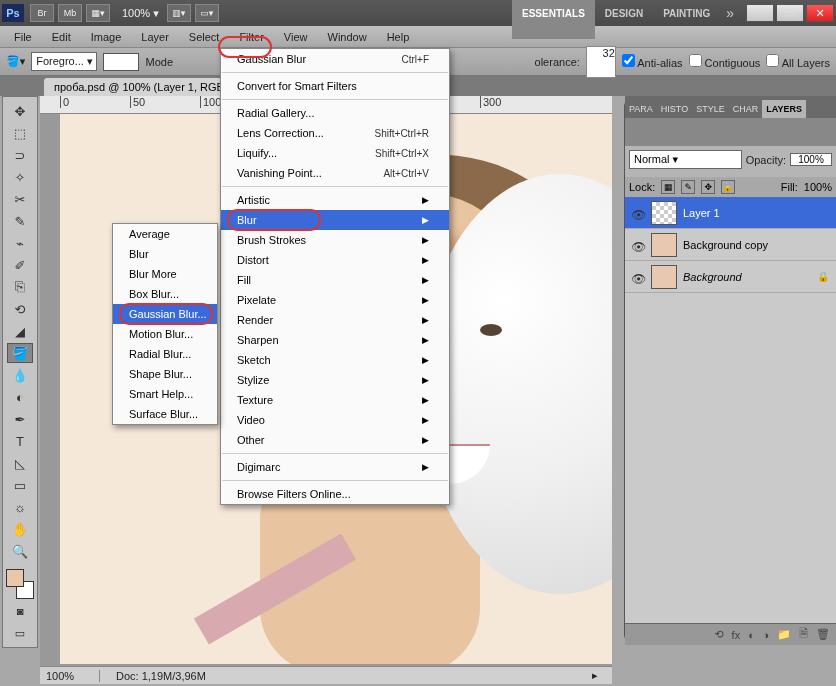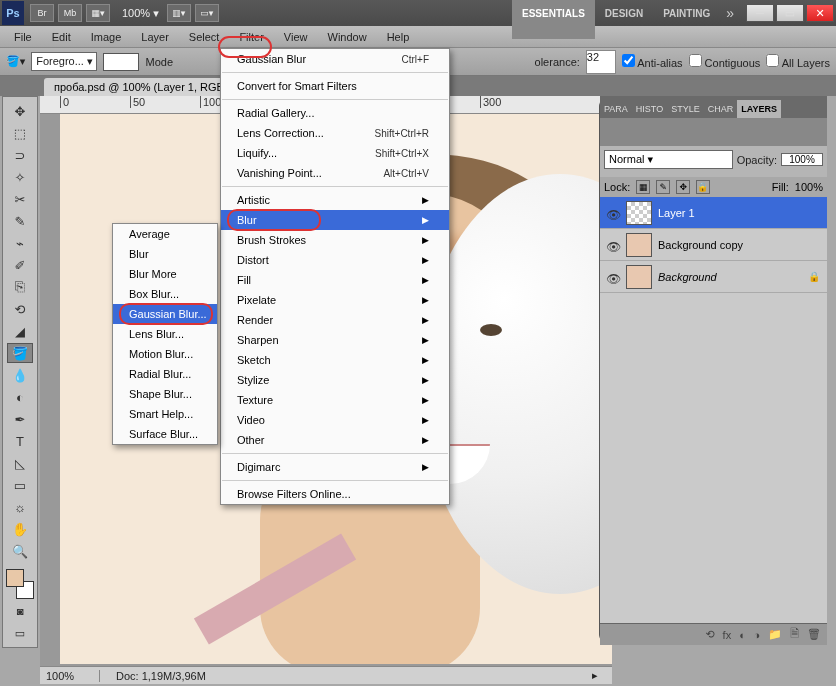--- a/index.html
+++ b/index.html
@@ -1,35 +1,35 @@
 <!DOCTYPE html>
 <html><head>
 <meta charset="utf-8">
 <style>
 * { margin: 0; padding: 0; box-sizing: border-box; font-family: Tahoma, Arial, sans-serif; font-size: 11px; }
 body { background: #b8b8b8; width: 836px; height: 686px; overflow: hidden; position: relative; }
 
 .titlebar { height: 26px; background: linear-gradient(#585858, #4a4a4a); display: flex; align-items: center; padding: 0 2px; color: #ddd; }
-.titlebar .ps-icon { width: 22px; height: 24px; background: #1a2a5a; color: #9cf; display: flex; align-items: center; justify-content: center; font-weight: bold; margin-right: 6px; }
+.titlebar .ps-icon { width: 22px; height: 18px; background: #1a2a5a; color: #9cf; display: flex; align-items: center; justify-content: center; font-weight: bold; margin-right: 6px; }
 .titlebar .tb-btn { width: 24px; height: 18px; background: #6a6a6a; border: 1px solid #888; margin-right: 4px; display: flex; align-items: center; justify-content: center; font-size: 9px; color: #eee; }
 .titlebar .spacer { flex: 1; }
 .titlebar .tab-btn { padding: 20px 10px; color: #ccc; font-weight: bold; font-size: 10px; }
 .titlebar .tab-btn.active { background: #888; color: #fff; }
 .titlebar .more { color: #ccc; font-size: 14px; padding: 0 6px; }
 .win-controls { display: flex; gap: 2px; margin-left: 6px; }
 .win-btn { width: 28px; height: 18px; border: 1px solid #555; display: flex; align-items: center; justify-content: center; background: linear-gradient(#e8e8e8,#c8c8c8); font-size: 11px; }
 .win-btn.close { background: linear-gradient(#f55,#d22); color: #fff; }
 
 .menubar { height: 22px; background: linear-gradient(#c0c0c0,#a8a8a8); display: flex; align-items: center; padding: 0 4px; border-bottom: 1px solid #888; }
 .menubar .mi { padding: 3px 10px; color: #222; }
 
 .optbar { height: 28px; background: linear-gradient(#b5b5b5,#a0a0a0); display: flex; align-items: center; padding: 0 6px; gap: 6px; border-bottom: 1px solid #777; font-size: 11px; color: #222; }
 .optbar select, .optbar input { font-size: 11px; }
 .optbar .swatch { width: 36px; height: 18px; background: #fff; border: 1px solid #555; }
-.optbar .numbox { width: 30px; height: 24px; border: 1px solid #888; background: #fff; text-align: left; }
+.optbar .numbox { width: 30px; height: 32px; border: 1px solid #888; background: #fff; text-align: right; }
 
 .tabbar { height: 20px; background: #7a7a7a; display: flex; align-items: flex-end; padding-left: 44px; }
 .doc-tab { background: #d4d4d4; padding: 3px 10px; font-size: 10px; border-top-left-radius: 3px; border-top-right-radius: 3px; }
 .doc-tab .x { margin-left: 6px; color: #555; }
 
 .workspace { position: relative; height: 590px; background: #a8a8a8; }
 
 .toolbox { position: absolute; left: 2px; top: 0; width: 36px; background: #c5c5c5; border: 1px solid #777; padding: 4px 0; display: flex; flex-direction: column; gap: 2px; align-items: center; }
 .tool { width: 26px; height: 20px; display: flex; align-items: center; justify-content: center; font-size: 13px; color: #333; }
 .tool.active { background: #888; border: 1px solid #555; }
@@ -52,21 +52,21 @@
 .mouth { position: absolute; left: 350px; top: 330px; width: 80px; height: 40px; background: #fff; border-radius: 0 0 40px 40px; border-top: 2px solid #c88; }
 .neck { position: absolute; left: 200px; top: 340px; width: 220px; height: 220px; background: #e8c4a0; border-radius: 30%; }
 .strap { position: absolute; left: 130px; top: 460px; width: 170px; height: 30px; background: #d8aab0; transform: rotate(-30deg); }
 .retouch-patch { position: absolute; left: 300px; top: 120px; width: 150px; height: 140px; background: #d8a880; border-radius: 50%; filter: blur(6px); }
 
 .statusbar { position: absolute; left: 40px; bottom: 2px; right: 224px; height: 18px; background: #d0d0d0; border-top: 1px solid #888; display: flex; align-items: center; font-size: 10px; color: #222; }
 .statusbar .zoom { width: 60px; border-right: 1px solid #888; padding-left: 6px; }
 .statusbar .doc { padding-left: 16px; }
 .statusbar .scroll { margin-left: auto; width: 20px; }
 
-.panels { position: absolute; right: 9px; top: 0; width: 228px; background: #888; border-left: 1px solid #555; border-radius: 11px; }
+.panels { position: absolute; right: 0; top: 0; width: 212px; background: #888; border-left: 1px solid #555; border-radius: 11px; }
 .panel-tabs { display: flex; background: #6a6a6a; height: 22px; align-items: flex-end; }
 .ptab { padding: 4px 4px; font-size: 9px; color: #ddd; }
 .ptab.active { background: #b5b5b5; color: #000; font-weight: bold; }
 .panel-body { background: #b5b5b5; padding: 4px; margin-top: 28px; }
 .panel-row { display: flex; align-items: center; gap: 4px; margin-bottom: 4px; font-size: 10px; }
 .panel-row .sel { flex: 1; background: #fff; border: 1px solid #666; padding: 2px 4px; }
 .panel-row .lbl { color: #222; }
 .panel-row .val { width: 42px; background: #fff; border: 1px solid #666; text-align: center; font-size: 10px; }
 .lockrow { background: #a8a8a8; padding: 3px 4px; display: flex; align-items: center; gap: 6px; font-size: 10px; }
 .lockrow .ic { width: 14px; height: 14px; border: 1px solid #666; display: flex; align-items: center; justify-content: center; font-size: 9px; }
@@ -345,19 +345,18 @@
   <div class="sep"></div>
   <div class="item">Browse Filters Online...</div>
 </div>
 
 <div class="menu blur-sub">
   <div class="item">Average</div>
   <div class="item">Blur</div>
   <div class="item">Blur More</div>
   <div class="item">Box Blur...</div>
   <div class="item hl circled">Gaussian Blur...</div>
-  <div class="item">Lens Blur...</div>
   <div class="item">Motion Blur...</div>
   <div class="item">Radial Blur...</div>
   <div class="item">Shape Blur...</div>
   <div class="item">Smart Help...</div>
   <div class="item">Surface Blur...</div>
 </div>
 
 </body></html>

